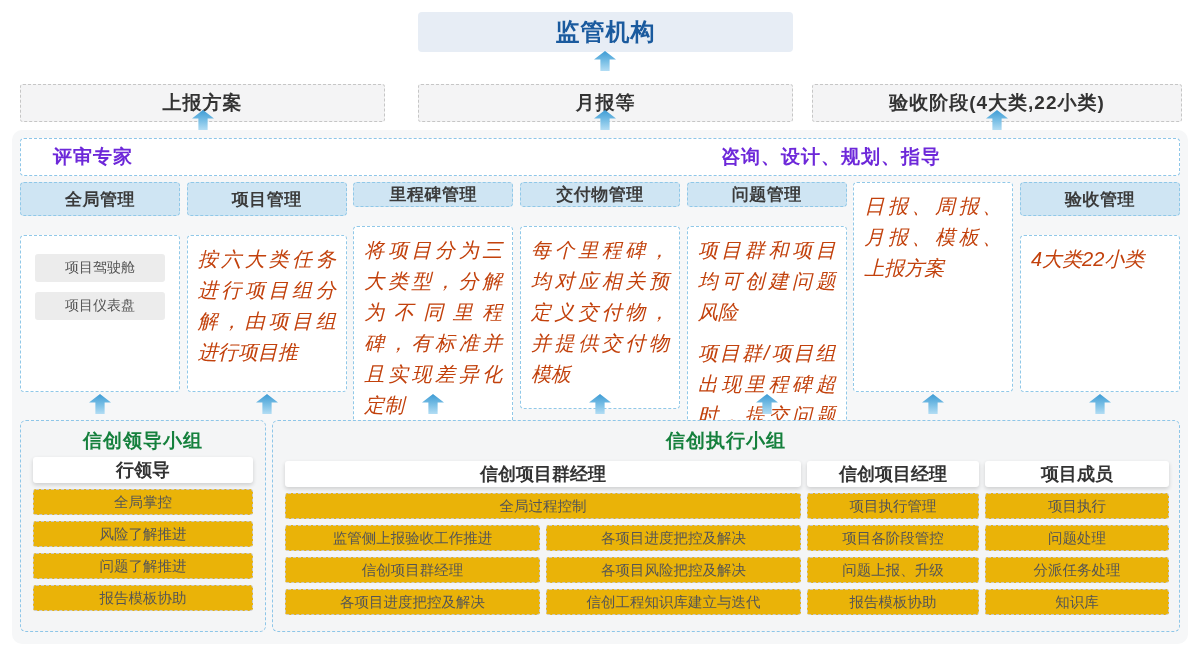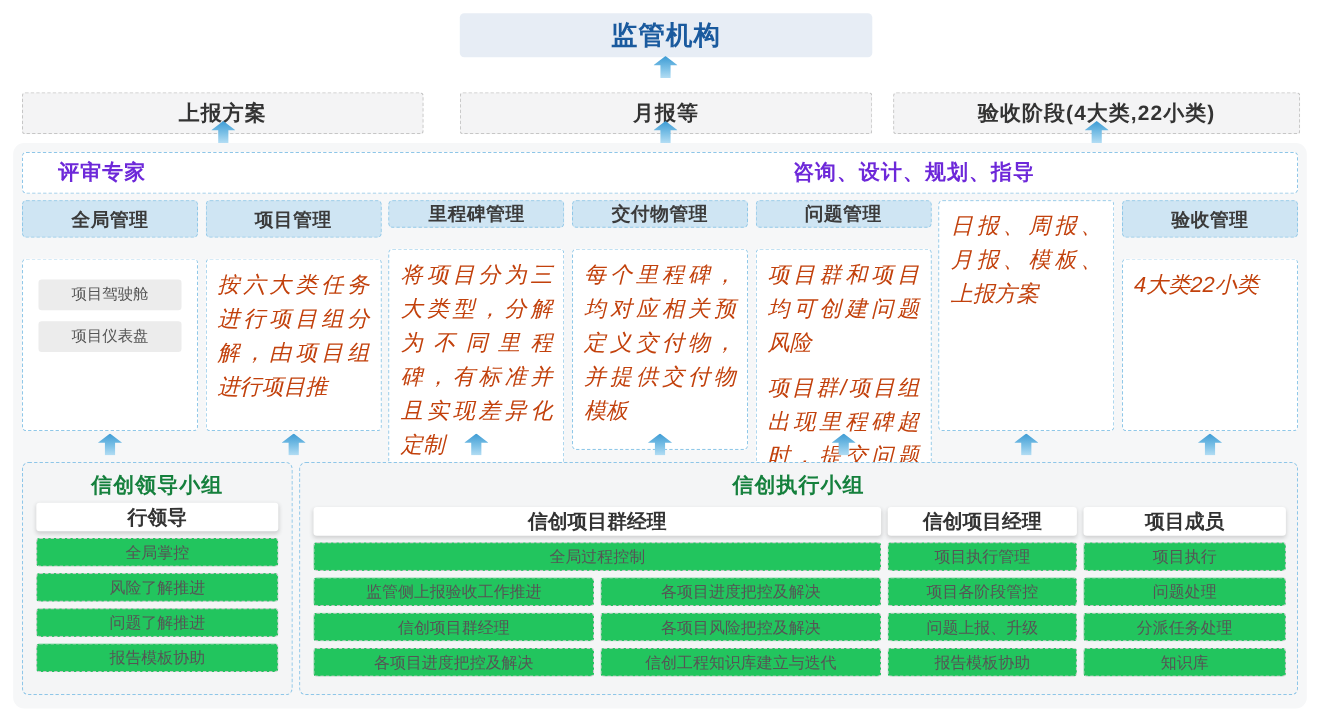--- a/index.html
+++ b/index.html
@@ -77,21 +77,21 @@
     height:28px;display:flex;align-items:center;justify-content:center;
     color:#15803d;font-size:19px;font-weight:bold;letter-spacing:1px;margin-bottom:2px;
   }
   .role{
     height:26px;background:#ffffff;border-radius:3px;
     box-shadow:0 2px 4px rgba(0,0,0,0.16);
     display:flex;align-items:center;justify-content:center;
     color:#333;font-size:18px;font-weight:bold;
   }
   .item{
-    height:26px;background:#22c55e;border:1px dashed #c9c9c9;border-radius:3px;
+    height:26px;background:#eab308;border:1px dashed #c9c9c9;border-radius:3px;
     display:flex;align-items:center;justify-content:center;
     color:#555;font-size:14.5px;box-sizing:border-box;white-space:nowrap;
   }
   .lead-stack{display:flex;flex-direction:column;gap:6px;margin-top:6px;}
   .exec-grid{
     display:grid;grid-template-columns:255px 255px 172px 184px;
     gap:6px;margin-top:6px;
   }
   .span2{grid-column:1 / 3;}
 </style>

